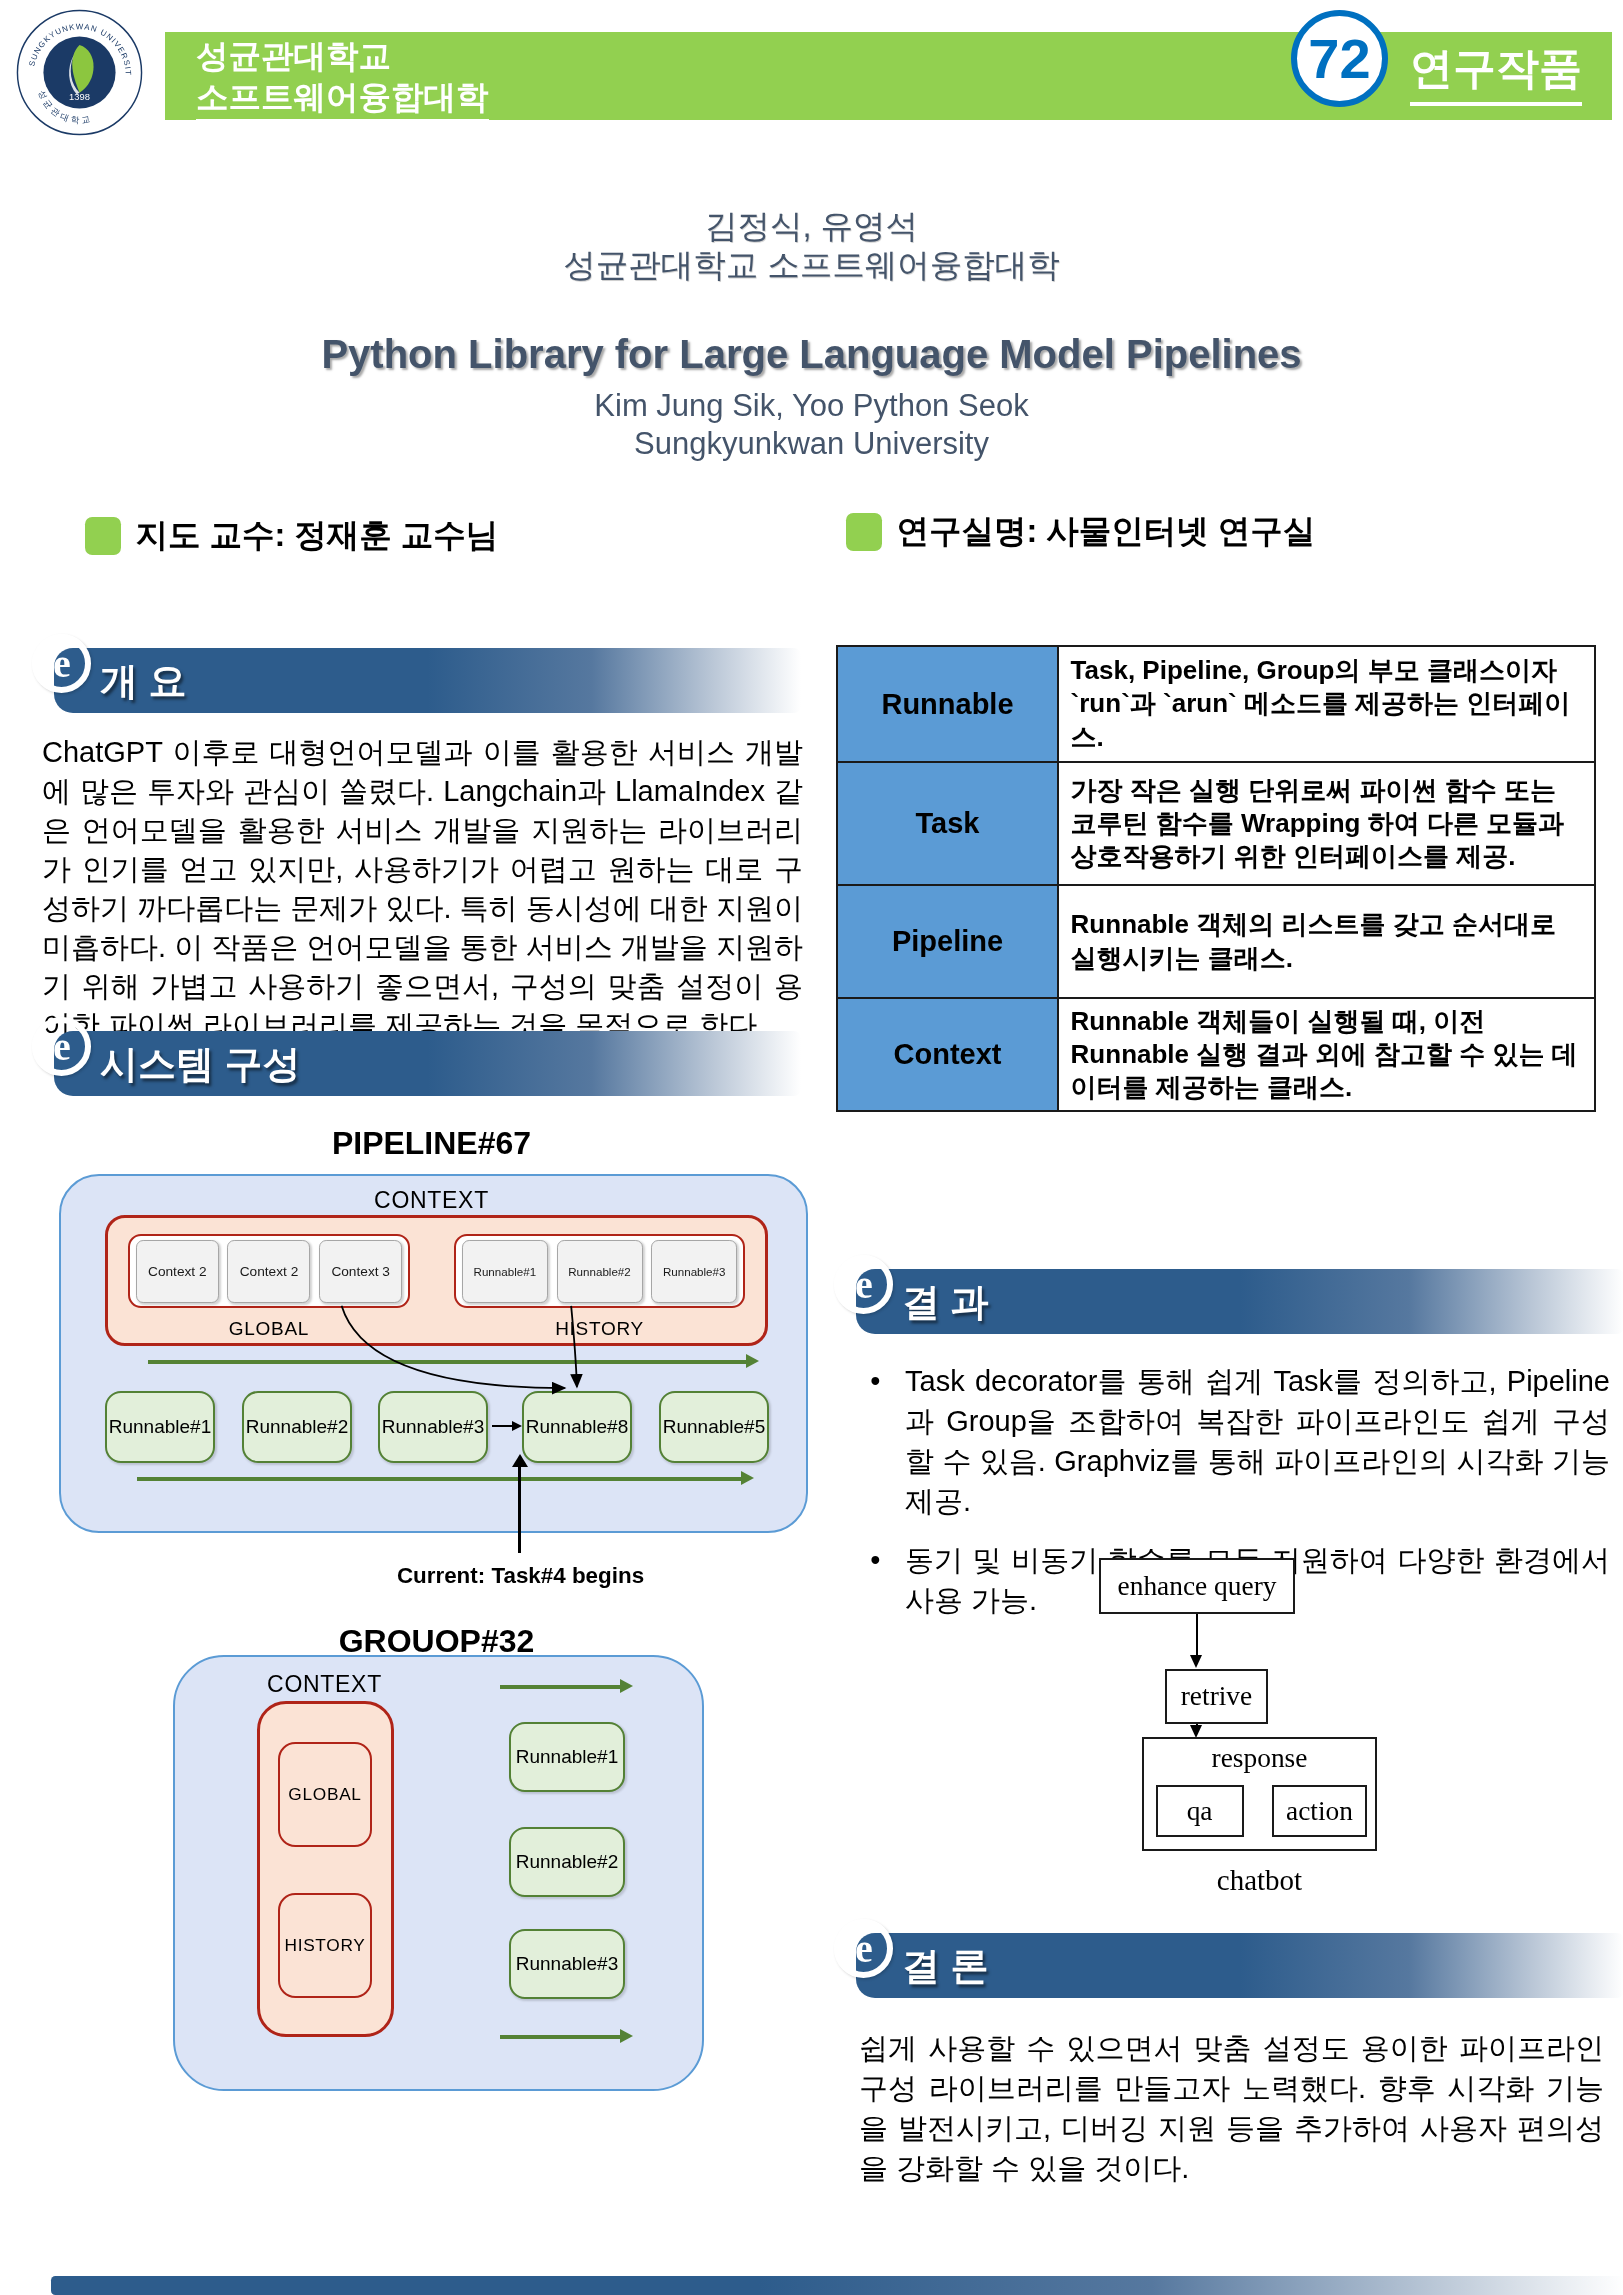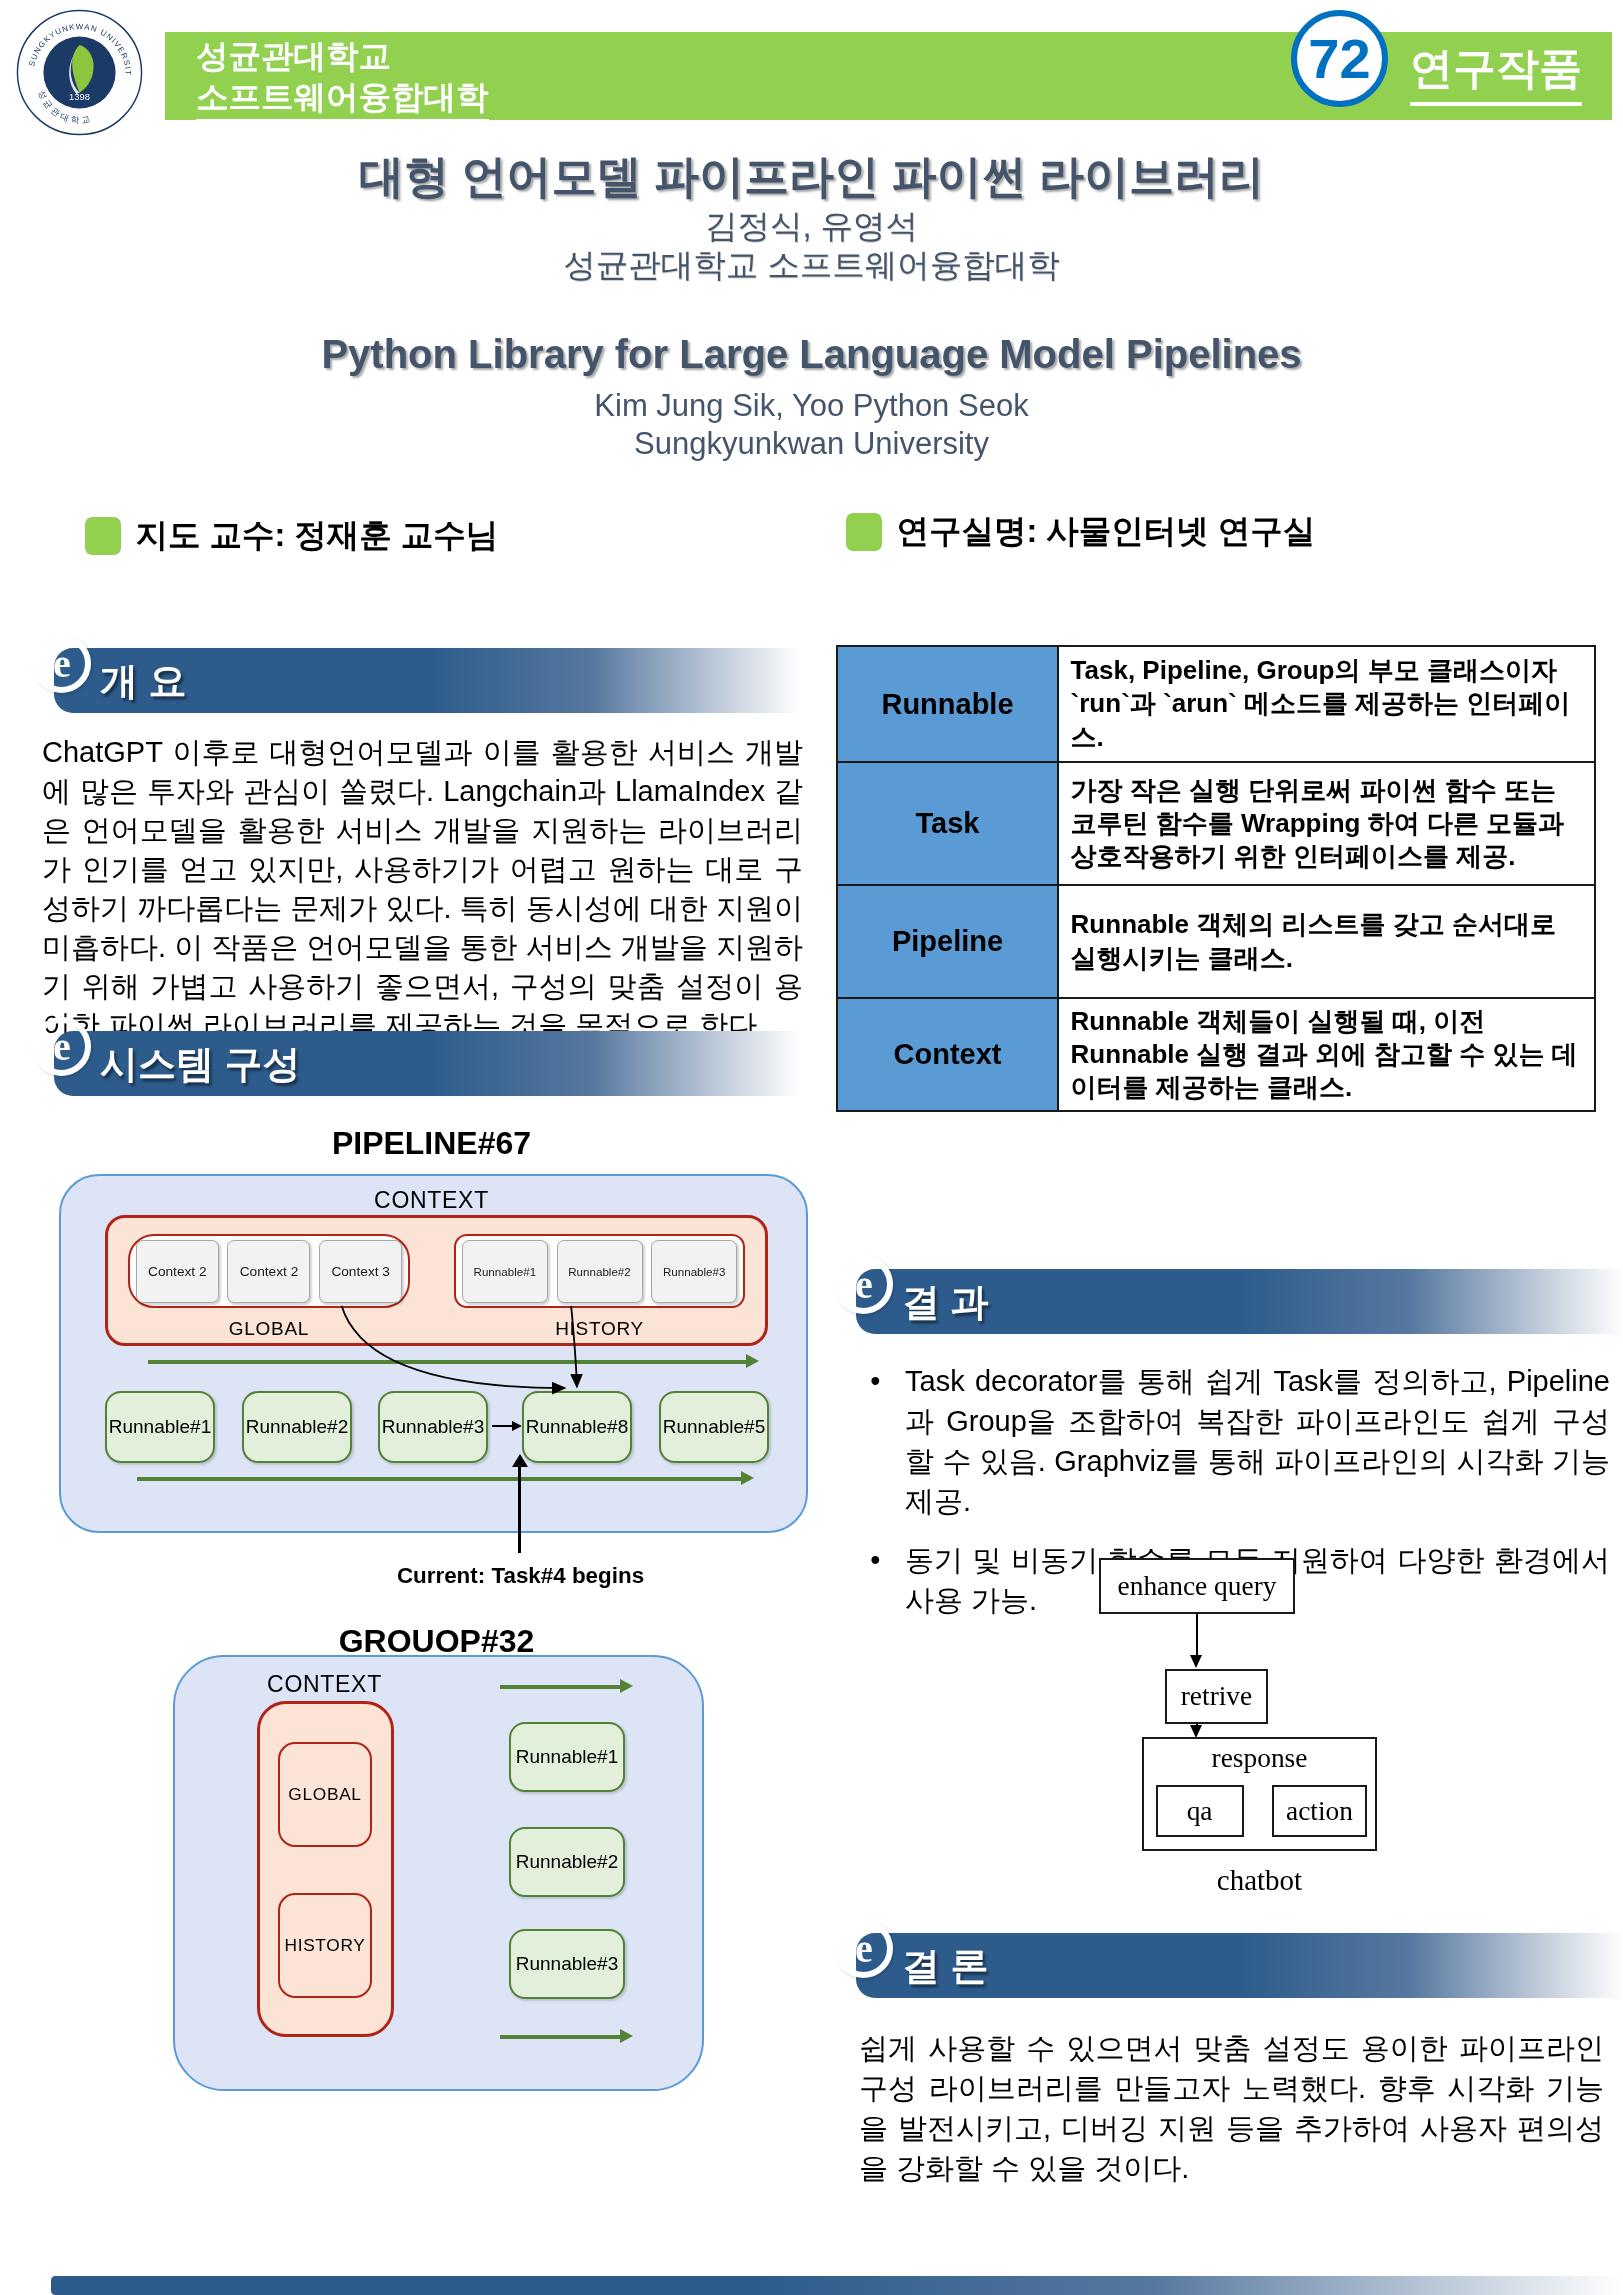--- a/index.html
+++ b/index.html
@@ -122,21 +122,20 @@
   <div class="abs school">
     <div>성균관대학교</div>
     <div><span class="u">소프트웨어융합대학</span></div>
   </div>
 
   <div class="abs badge-circle">
     <span>72</span>
   </div>
   <div class="abs badge-label">연구작품</div>
 
-  <div class="abs ctr kr-title">대형 언어모델 파이프라인 파이썬 라이브러리</div>
   <div class="abs ctr kr-authors">김정식, 유영석</div>
   <div class="abs ctr kr-affil">성균관대학교 소프트웨어융합대학</div>
   <div class="abs ctr en-title">Python Library for Large Language Model Pipelines</div>
   <div class="abs ctr en-authors">Kim Jung Sik, Yoo Python Seok</div>
   <div class="abs ctr en-affil">Sungkyunkwan University</div>
 
   <div class="abs inforow" style="left:85px;top:514px;">
     <span class="gsq"></span>
     <span class="infotxt">지도 교수:  정재훈 교수님</span>
   </div>
@@ -176,21 +175,21 @@
     <span class="e-badge">e</span>
     <span class="sec-title">시스템 구성</span>
   </div>
 
   <div class="abs diag-title" style="left:59px;top:1125px;width:745px;">PIPELINE#67</div>
   <div class="abs bluebox" style="left:59px;top:1174px;width:745px;height:355px;border-radius:40px;"></div>
   <div class="abs small-label" style="left:59px;top:1187px;width:745px;font-size:23px;">CONTEXT</div>
 
   <div class="abs peach" style="left:105px;top:1215px;width:663px;height:131px;border-radius:20px;display:flex;justify-content:space-between;padding:16px 20px;">
     <div>
-      <div class="whitebox" style="height:74px;border-radius:26px;">
+      <div class="whitebox" style="height:74px;">
         <span class="ctxitem gitem">Context 2</span>
         <span class="ctxitem gitem">Context 2</span>
         <span class="ctxitem gitem">Context 3</span>
       </div>
       <div class="small-label" style="margin-top:10px;">GLOBAL</div>
     </div>
     <div>
       <div class="whitebox" style="height:74px;">
         <span class="ctxitem hitem">Runnable#1</span>
         <span class="ctxitem hitem">Runnable#2</span>

